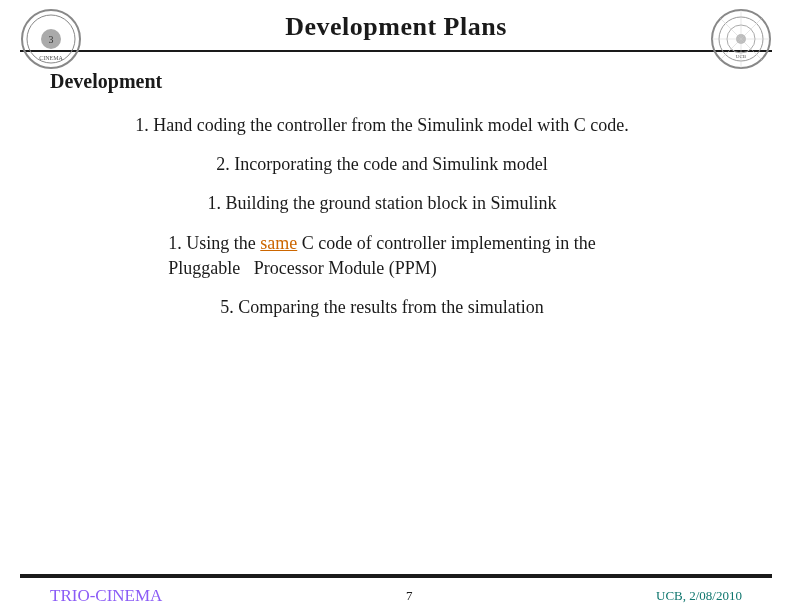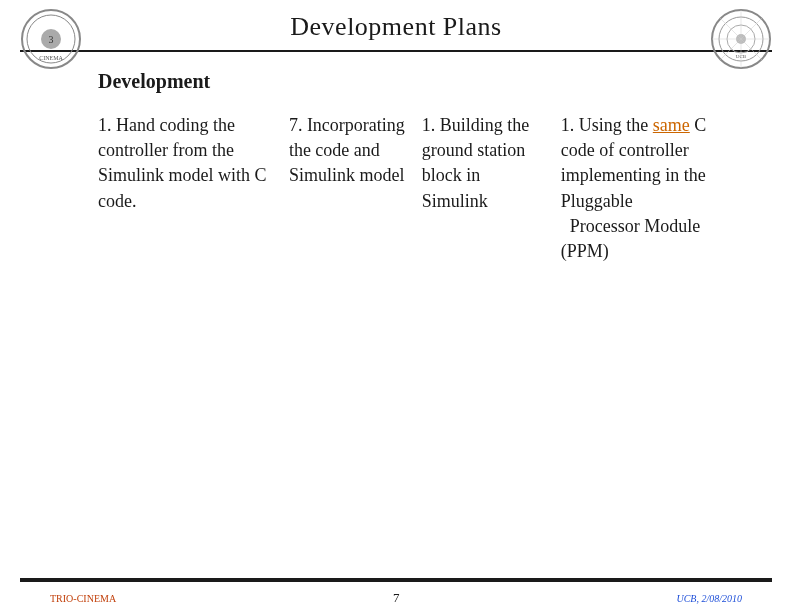--- a/index.html
+++ b/index.html
@@ -30,21 +30,21 @@
     .header {
       display: flex;
       align-items: center;
       justify-content: center;
       padding: 12px 20px 8px 20px;
       position: relative;
     }
 
     .header-title {
       font-size: 26px;
-      font-weight: normal;
+      font-weight: bold;
       color: #1a1a1a;
       letter-spacing: 0.5px;
     }
 
     .logo-left {
       position: absolute;
       left: 20px;
       top: 8px;
       width: 62px;
       height: 62px;
@@ -64,34 +64,34 @@
       border-top: 2px solid #1a1a1a;
       margin: 0 20px;
     }
 
     
     .content {
       flex: 1;
       padding: 18px 78px 10px 50px;
       display: flex;
       flex-direction: column;
-      margin-left: 48px;
     }
 
     .section-title {
       font-size: 20px;
       font-weight: bold;
       color: #1a1a1a;
       margin-bottom: 20px;
     }
 
     .items-list {
       display: flex;
-      flex-direction: row;
+      flex-direction: column;
       gap: 14px;
+      align-items: center;
     }
 
     .item {
       font-size: 18px;
       color: #1a1a1a;
       line-height: 1.4;
     }
 
     .item .highlight-orange {
       color: #cc6600;
@@ -106,33 +106,32 @@
     .footer {
       border-top: 2px solid #1a1a1a;
       margin: 0 20px;
       padding: 8px 30px 6px 30px;
       display: flex;
       justify-content: space-between;
       align-items: center;
     }
 
     .footer-left {
-      font-size: 10px;
-      color: #c2410c;
+      font-size: 17px;
+      color: #8b5cf6;
     }
 
     .footer-center {
       font-size: 13px;
       color: #1a1a1a;
     }
 
     .footer-right {
-      font-size: 10px;
-      color: #1d4ed8;
-      font-style: italic;
+      font-size: 13px;
+      color: #0f766e;
     }
   </style>
 </head>
 <body>
 
 <div class="slide">
 
   <div class="header">
 
     <div class="logo-left">
@@ -171,31 +170,34 @@
 
     <div class="section-title">Development</div>
 
     <div class="items-list">
 
       <div class="item">
         <span>1. Hand coding the controller from the Simulink model with C code.</span>
       </div>
 
       <div class="item">
-        <span>7. Incorporating the code and Simulink model</span>
+        <span>2. Incorporating the code and Simulink model</span>
       </div>
 
       <div class="item">
         <span>1. Building the ground station block in Simulink</span>
       </div>
 
       <div class="item">
         <span>1. Using the </span><span class="highlight-orange">same</span><span> C code of controller implementing in the<br>Pluggable &nbsp;&nbsp;Processor Module (PPM)</span>
       </div>
 
+      <div class="item">
+        <span>5. Comparing the results from the simulation</span>
+      </div>
 
 
     </div>
 
   </div>
 
   <hr class="header-rule">
 
   <div class="footer">
     <span class="footer-left">TRIO-CINEMA</span>

